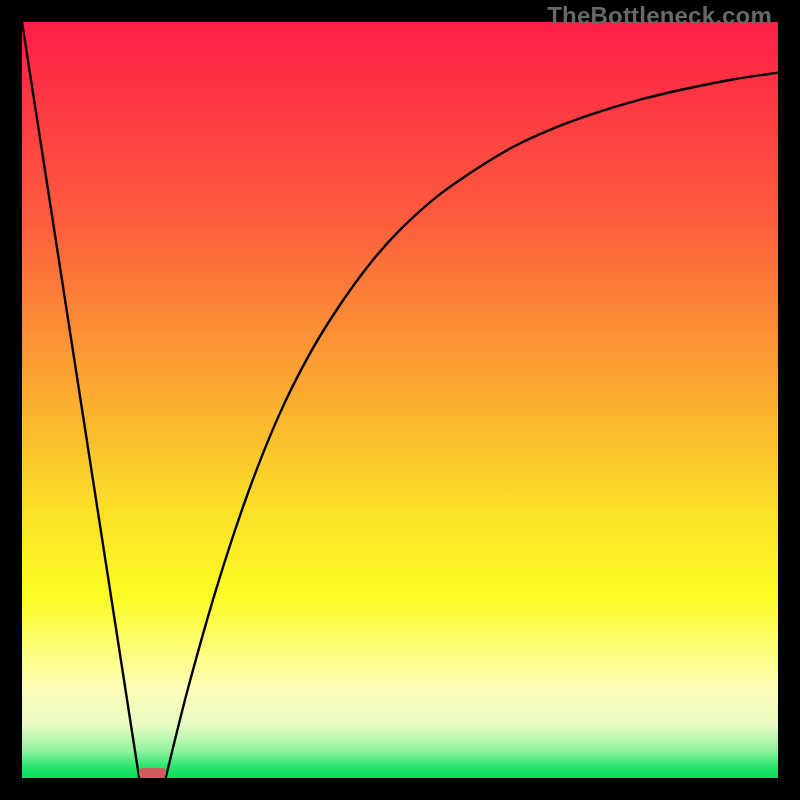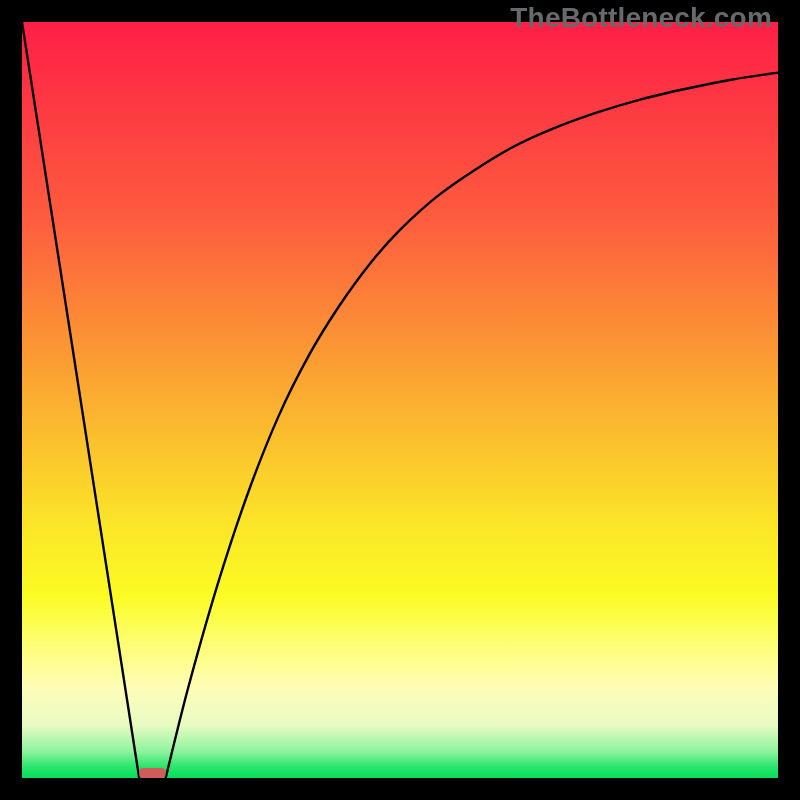--- a/index.html
+++ b/index.html
@@ -23,21 +23,21 @@
     left: 0;
     top: 0;
     width: 756px;
     height: 756px;
   }
   .watermark {
     position: absolute;
     top: 2px;
     right: 28px;
     font-family: Arial, Helvetica, sans-serif;
-    font-size: 28px;
+    font-size: 24px;
     font-weight: 600;
     color: #68696b;
     letter-spacing: 0.2px;
     user-select: none;
     z-index: 50;
   }
   svg {
     display: block;
   }
 </style>

